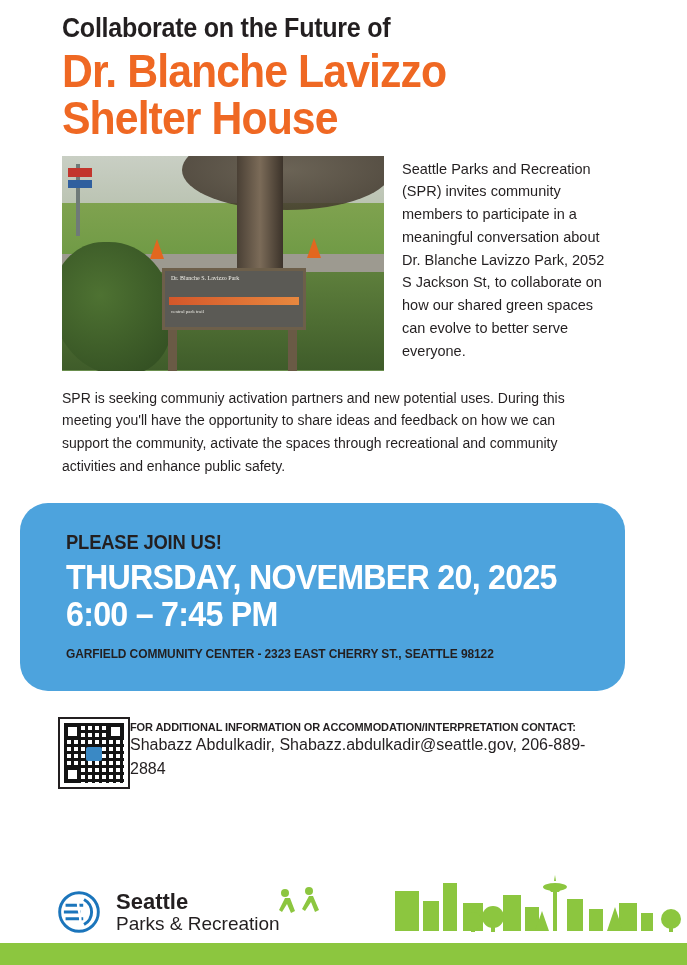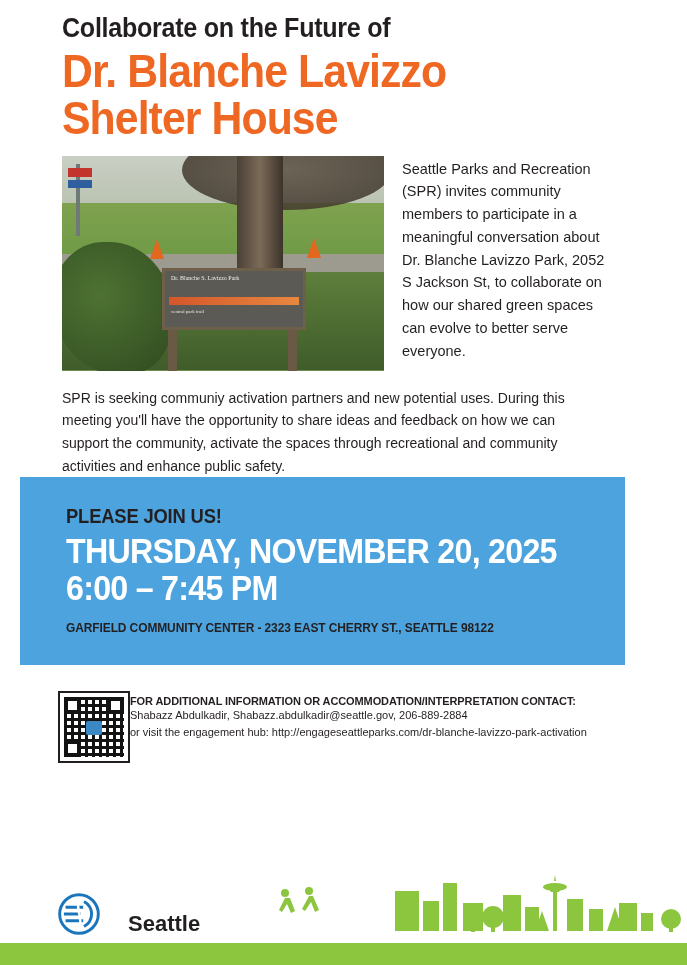--- a/index.html
+++ b/index.html
@@ -149,25 +149,27 @@
   
   .body-para {
     padding: 16px 52px 0 62px;
     font-size: 14px;
     line-height: 1.62;
     color: #231f20;
   }
 
   
   .event-band {
+    margin-top: 26px;
     margin-left: 20px;
     margin-right: 20px;
     background: #4da3dd;
     padding: 28px 0 30px 46px;
     color: #ffffff;
+    border-radius: 28px;
   }
   .join-us {
     color: #231f20;
     font-weight: bold;
     font-size: 20px;
     letter-spacing: -0.2px;
     font-family: "Liberation Sans Narrow", "Liberation Sans", sans-serif;
     transform: scaleX(0.92);
     transform-origin: left center;
   }
@@ -245,39 +247,39 @@
   }
   .contact-text { padding-top: 4px; }
   .contact-title {
     font-weight: bold;
     font-size: 11px;
     color: #231f20;
     letter-spacing: -0.1px;
     font-family: "Liberation Sans Narrow", "Liberation Sans", sans-serif;
   }
   .contact-line {
-    font-size: 11px;
+    font-size: 16px;
     color: #231f20;
     line-height: 1.5;
   }
 
   
   .footer {
     position: absolute;
     left: 0; bottom: 0;
     width: 687px;
     height: 100px;
   }
   .logo-wrap {
     position: absolute;
     left: 58px;
     bottom: 30px;
     display: flex;
-    align-items: flex-end;
-    gap: 28px;
+    align-items: flex-start;
+    gap: 16px;
   }
   .logo-mark { width: 42px; height: 42px; }
   .logo-text .l1 {
     font-size: 22px; font-weight: bold; color: #231f20; line-height: 1;
   }
   .logo-text .l2 {
     font-size: 19px; color: #231f20; line-height: 1.15;
   }
   .skyline {
     position: absolute;
@@ -341,34 +343,34 @@
   <div class="contact">
     <div class="qr-box">
       <div class="qr-inner">
         <div class="qr-eye3"></div>
         <div class="qr-mid"></div>
       </div>
     </div>
     <div class="contact-text">
       <div class="contact-title">FOR ADDITIONAL INFORMATION OR ACCOMMODATION/INTERPRETATION CONTACT:</div>
       <div class="contact-line">Shabazz Abdulkadir, Shabazz.abdulkadir@seattle.gov, 206-889-2884</div>
-      <div class="contact-line">or visit the engagement hub: http://engageseattleparks.com/dr-blanche-lavizzo-park-activation</div>
     </div>
   </div>
 
   <div class="footer">
     <div class="logo-wrap">
       <svg class="logo-mark" viewBox="0 0 100 100">
         <circle cx="50" cy="50" r="46" fill="none" stroke="#1b75bb" stroke-width="7"></circle>
         <path d="M18 34 H60 M14 50 H54 M18 66 H60" stroke="#1b75bb" stroke-width="7" fill="none"></path>
         <path d="M62 20 C86 34 86 66 62 80" stroke="#1b75bb" stroke-width="7" fill="none"></path>
         <path d="M50 16 C40 36 62 62 50 84" stroke="#ffffff" stroke-width="6" fill="none"></path>
       </svg>
       <div class="logo-text">
         <div class="l1">Seattle</div>
+        <div class="l2">Parks &amp; Recreation</div>
       </div>
     </div>
 
     <svg class="skyline" viewBox="0 0 420 70">
       <g fill="#8cc63f">
 
         <g>
           <circle cx="18" cy="20" r="4"></circle>
           <path d="M18 25 l-6 12 l3 2 l5 -8 l4 9 l4 -2 l-5 -13 z"></path>
           <circle cx="42" cy="18" r="4"></circle>

